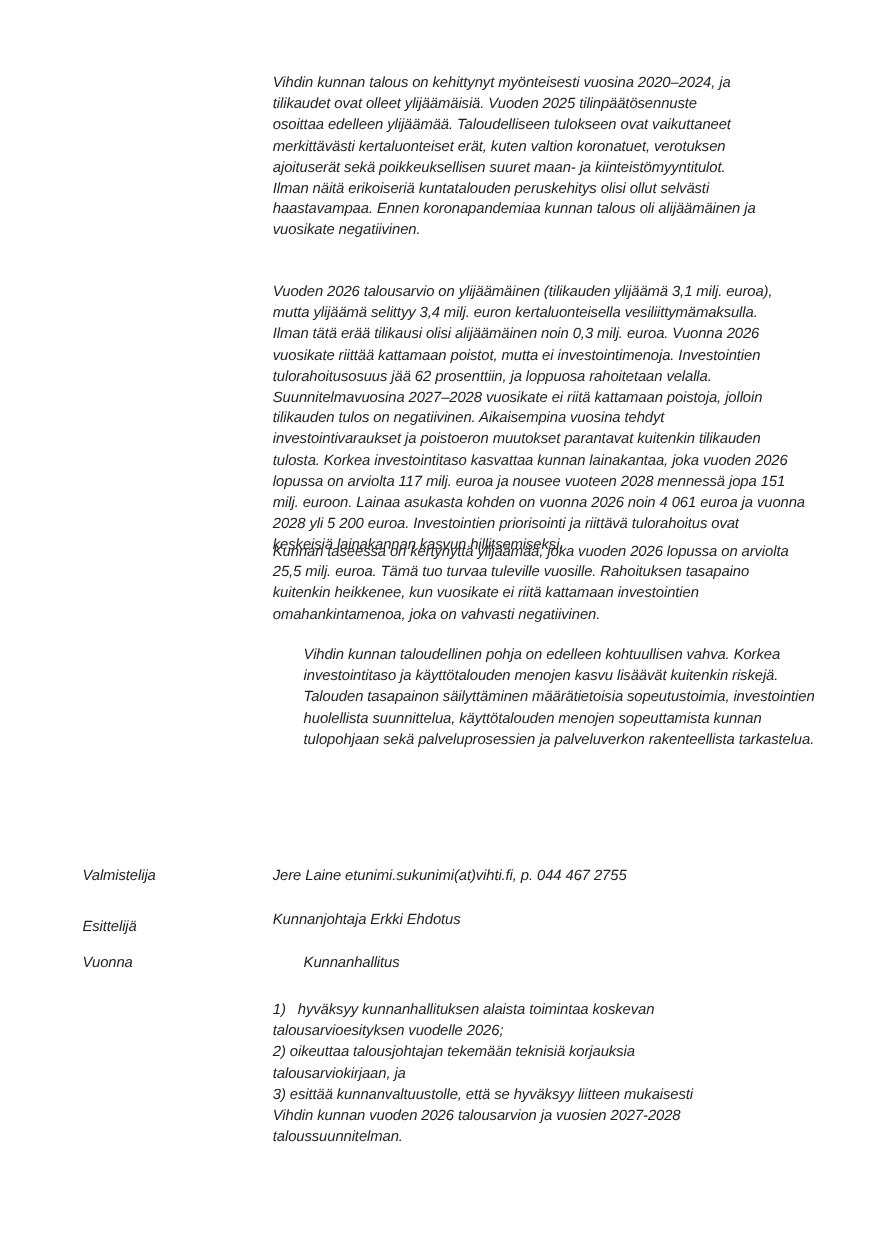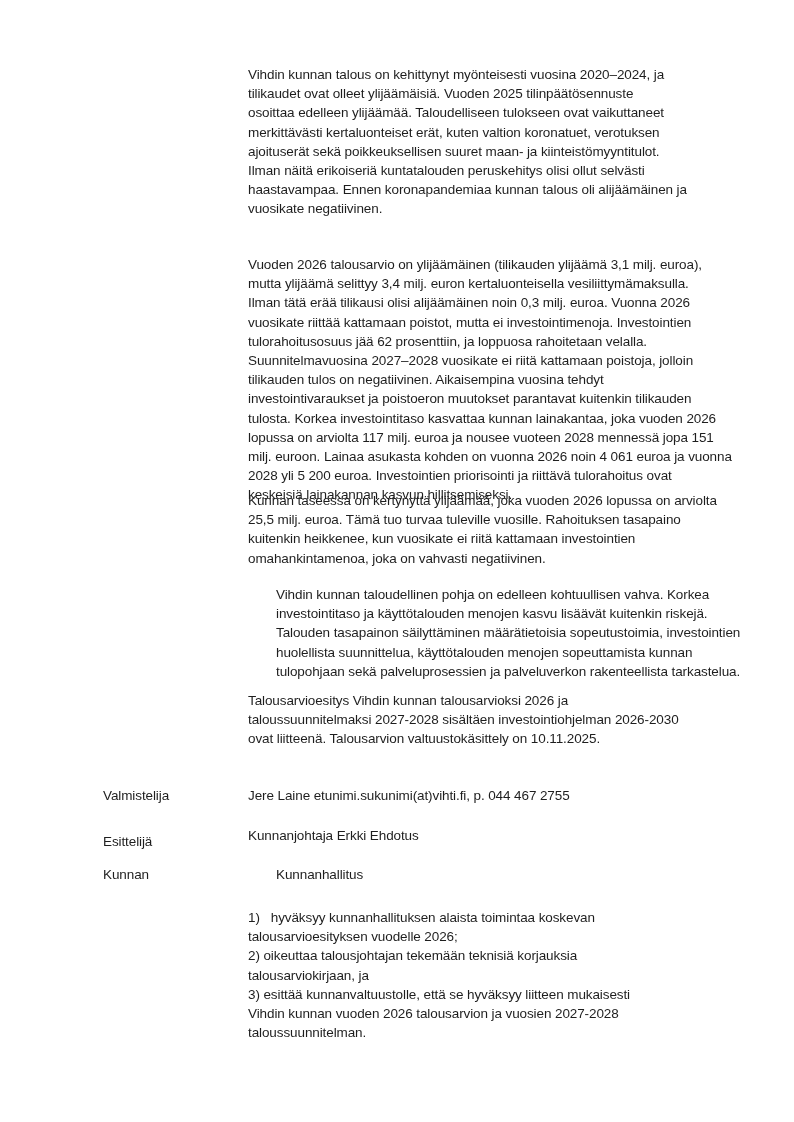--- a/index.html
+++ b/index.html
@@ -1,34 +1,34 @@
 <!DOCTYPE html>
 <html><head>
 <meta charset="utf-8">
 <style>
-  * { margin: 0; padding: 0; box-sizing: border-box; }
+  * { margin: 0; padding: 0; box-sizing: border-box; font-style: italic; }
   html, body { background: #ffffff; }
   .page {
     position: relative;
     width: 794px;
     height: 1122px;
     background: #ffffff;
     font-family: "Liberation Sans", sans-serif;
     color: #1e1e1e;
     overflow: hidden;
   }
   .textblock {
     position: absolute;
     white-space: pre;           
     font-size: 13.5px;
     line-height: 19.2px;
     letter-spacing: -0.1px;
   }
   .maincol { left: 248px; }
-  .labelcol { left: 75px; margin-left: 28px; }
+  .labelcol { left: 75px; }
   .valuecol { left: 248px; }
   
   #para-1 { top: 65px; }
   #para-2 { top: 255px; }
   #para-3 { top: 491px; }
   #para-4 { top: 585px; margin-left: 28px; }
   #para-5 { top: 691px; }
   #field-row-1 { top: 786px; }
   #field-row-2 { top: 826px; }
   #field-row-3 { top: 865px; }
@@ -66,36 +66,33 @@
 25,5 milj. euroa. Tämä tuo turvaa tuleville vuosille. Rahoituksen tasapaino
 kuitenkin heikkenee, kun vuosikate ei riitä kattamaan investointien
 omahankintamenoa, joka on vahvasti negatiivinen.</p>
 
   <p id="para-4" class="textblock maincol">Vihdin kunnan taloudellinen pohja on edelleen kohtuullisen vahva. Korkea
 investointitaso ja käyttötalouden menojen kasvu lisäävät kuitenkin riskejä.
 Talouden tasapainon säilyttäminen määrätietoisia sopeutustoimia, investointien
 huolellista suunnittelua, käyttötalouden menojen sopeuttamista kunnan
 tulopohjaan sekä palveluprosessien ja palveluverkon rakenteellista tarkastelua.</p>
 
-  <p id="para-5" class="textblock maincol">Talousarvioesitys Vihdin kunnan talousarvioksi 2026 ja
-taloussuunnitelmaksi 2027-2028 sisältäen investointiohjelman 2026-2030
-ovat liitteenä. Talousarvion valtuustokäsittely on 10.11.2025.</p>
 
   <div id="field-row-1">
     <span class="textblock labelcol" style="top: 786px;">Valmistelija</span>
     <span class="textblock valuecol" style="top: 786px;">Jere Laine etunimi.sukunimi(at)vihti.fi, p. 044 467 2755</span>
   </div>
 
   <div id="field-row-2">
     <span class="textblock labelcol" style="top: 832px;">Esittelijä</span>
     <span class="textblock valuecol" style="top: 826px;">Kunnanjohtaja Erkki Ehdotus</span>
   </div>
 
   <div id="field-row-3">
-    <span class="textblock labelcol" style="top: 865px;">Kunnan</span>
+    <span class="textblock labelcol" style="top: 865px;">Vuonna</span>
     <span class="textblock valuecol" style="top: 865px; margin-left: 28px;">Kunnanhallitus</span>
   </div>
 
   <p id="decision-list" class="textblock maincol">1)   hyväksyy kunnanhallituksen alaista toimintaa koskevan
 talousarvioesityksen vuodelle 2026;
 2) oikeuttaa talousjohtajan tekemään teknisiä korjauksia
 talousarviokirjaan, ja
 3) esittää kunnanvaltuustolle, että se hyväksyy liitteen mukaisesti
 Vihdin kunnan vuoden 2026 talousarvion ja vuosien 2027-2028
 taloussuunnitelman.</p>

